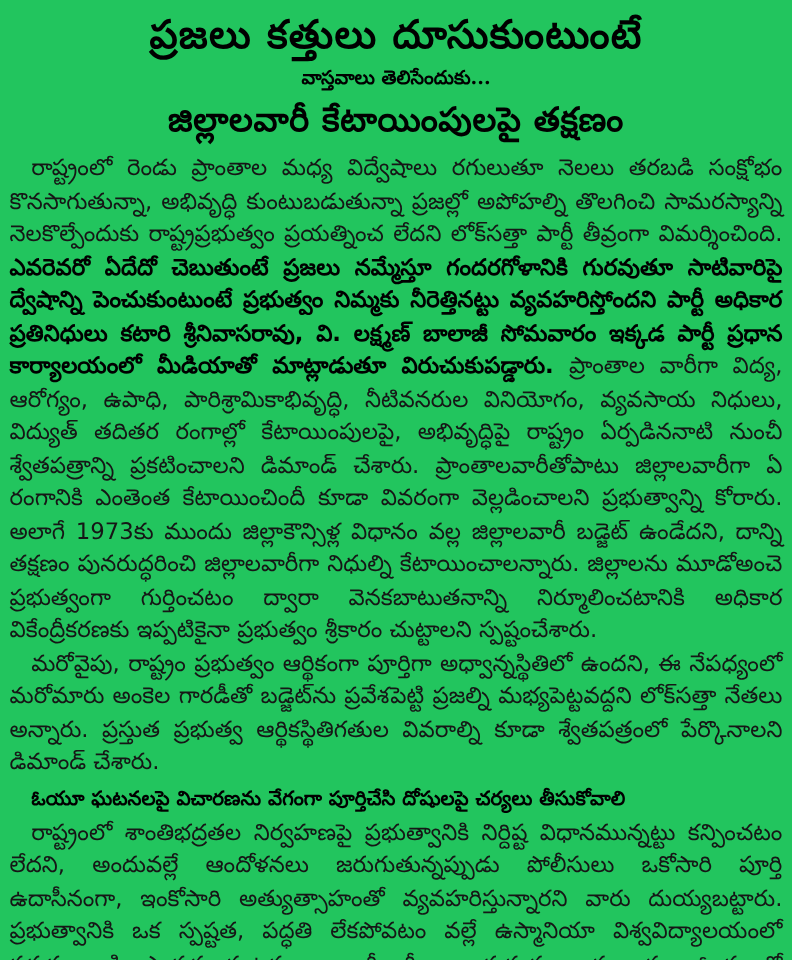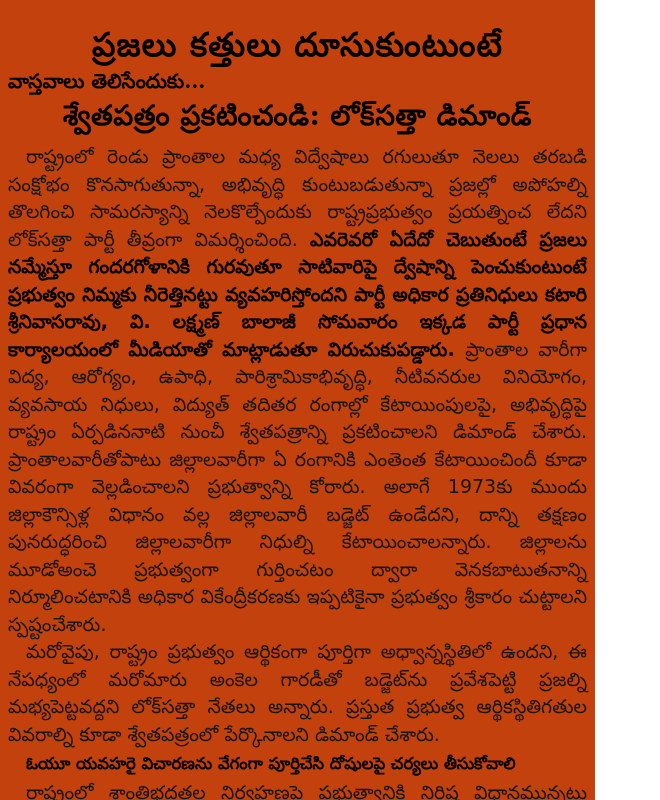--- a/index.html
+++ b/index.html
@@ -2,44 +2,44 @@
 <html><head>
   <meta charset="utf-8">
   <style>
     html, body {
       margin: 0;
       padding: 0;
       background: #ffffff;
     }
     .page {
       position: relative;
-      width: 595px;
+      width: 660px;
       height: 800px;
       box-sizing: border-box;
-      background: #c2410c;
+      background: #22c55e;
       color: #000000;
-      padding: 20px 8px 6px 8px;
+      padding: 4px 8px 6px 8px;
       overflow: hidden;
       font-family: "DejaVu Serif", serif;
     }
     .headline {
       margin: 2px 0 0 0;
       text-align: center;
       font-weight: bold;
       font-size: 33px;
       line-height: 45px;
       letter-spacing: 1px;
       color: #000000;
     }
     .headline .h-line { display: block; }
     .kicker {
       margin: 2px 0 2px 0;
-      text-align: left;
+      text-align: center;
       font-weight: bold;
-      font-size: 20px;
+      font-size: 16px;
       line-height: 24px;
       color: #000000;
     }
     .subheadline {
       margin: 0 0 6px 0;
       text-align: center;
       font-weight: bold;
       font-size: 28px;
       line-height: 42px;
       letter-spacing: 0.5px;
@@ -75,24 +75,24 @@
 
 <div class="page">
 
   <h1 class="headline">
     <span class="h-line">ప్రజలు కత్తులు దూసుకుంటుంటే</span>
   </h1>
 
   <div class="kicker">వాస్తవాలు తెలిసేందుకు...</div>
 
   <h2 class="subheadline">
-    <span class="h-line">శ్వేతపత్రం ప్రకటించండి: లోక్‌సత్తా డిమాండ్</span>
+    <span class="h-line">జిల్లాలవారీ కేటాయింపులపై తక్షణం</span>
   </h2>
 
   <p class="body-text"><span>రాష్ట్రంలో రెండు ప్రాంతాల మధ్య విద్వేషాలు రగులుతూ నెలలు తరబడి సంక్షోభం కొనసాగుతున్నా, అభివృద్ధి కుంటుబడుతున్నా ప్రజల్లో అపోహల్ని తొలగించి సామరస్యాన్ని నెలకొల్పేందుకు రాష్ట్రప్రభుత్వం ప్రయత్నించ లేదని లోక్‌సత్తా పార్టీ తీవ్రంగా విమర్శించింది. </span><span class="bold-run">ఎవరెవరో ఏదేదో చెబుతుంటే ప్రజలు నమ్మేస్తూ గందరగోళానికి గురవుతూ సాటివారిపై ద్వేషాన్ని పెంచుకుంటుంటే ప్రభుత్వం నిమ్మకు నీరెత్తినట్టు వ్యవహరిస్తోందని పార్టీ అధికార ప్రతినిధులు కటారి శ్రీనివాసరావు, వి. లక్ష్మణ్ బాలాజీ సోమవారం ఇక్కడ పార్టీ ప్రధాన కార్యాలయంలో మీడియాతో మాట్లాడుతూ విరుచుకుపడ్డారు. </span><span>ప్రాంతాల వారీగా విద్య, ఆరోగ్యం, ఉపాధి, పారిశ్రామికాభివృద్ధి, నీటివనరుల వినియోగం, వ్యవసాయ నిధులు, విద్యుత్ తదితర రంగాల్లో కేటాయింపులపై, అభివృద్ధిపై రాష్ట్రం ఏర్పడిననాటి నుంచీ శ్వేతపత్రాన్ని ప్రకటించాలని డిమాండ్ చేశారు. ప్రాంతాలవారీతోపాటు జిల్లాలవారీగా ఏ రంగానికి ఎంతెంత కేటాయించిందీ కూడా వివరంగా వెల్లడించాలని ప్రభుత్వాన్ని కోరారు. అలాగే 1973కు ముందు జిల్లాకౌన్సిళ్ల విధానం వల్ల జిల్లాలవారీ బడ్జెట్ ఉండేదని, దాన్ని తక్షణం పునరుద్ధరించి జిల్లాలవారీగా నిధుల్ని కేటాయించాలన్నారు. జిల్లాలను మూడోఅంచె ప్రభుత్వంగా గుర్తించటం ద్వారా వెనకబాటుతనాన్ని నిర్మూలించటానికి అధికార వికేంద్రీకరణకు ఇప్పటికైనా ప్రభుత్వం శ్రీకారం చుట్టాలని స్పష్టంచేశారు.</span></p>
 
   <p class="body-text">మరోవైపు, రాష్ట్రం ప్రభుత్వం ఆర్థికంగా పూర్తిగా అధ్వాన్నస్థితిలో ఉందని, ఈ నేపధ్యంలో మరోమారు అంకెల గారడీతో బడ్జెట్‌ను ప్రవేశపెట్టి ప్రజల్ని మభ్యపెట్టవద్దని లోక్‌సత్తా నేతలు అన్నారు. ప్రస్తుత ప్రభుత్వ ఆర్థికస్థితిగతుల వివరాల్ని కూడా శ్వేతపత్రంలో పేర్కొనాలని డిమాండ్ చేశారు.</p>
 
-  <h3 class="section-heading">ఓయూ యవహరై విచారణను వేగంగా పూర్తిచేసి దోషులపై చర్యలు తీసుకోవాలి</h3>
+  <h3 class="section-heading">ఓయూ ఘటనలపై విచారణను వేగంగా పూర్తిచేసి దోషులపై చర్యలు తీసుకోవాలి</h3>
 
   <p class="body-text">రాష్ట్రంలో శాంతిభద్రతల నిర్వహణపై ప్రభుత్వానికి నిర్దిష్ట విధానమున్నట్టు కన్పించటం లేదని, అందువల్లే ఆందోళనలు జరుగుతున్నప్పుడు పోలీసులు ఒకోసారి పూర్తి ఉదాసీనంగా, ఇంకోసారి అత్యుత్సాహంతో వ్యవహరిస్తున్నారని వారు దుయ్యబట్టారు. ప్రభుత్వానికి ఒక స్పష్టత, పద్ధతి లేకపోవటం వల్లే ఉస్మానియా విశ్వవిద్యాలయంలో వరుసగా హింసాత్మక ఘటనలు, లాఠీచార్జీలు జరుగుతున్నాయన్నారు. ఓయూలో సోమవారం కూడా విద్యార్థులు, మీడియా సిబ్బంది గాయపడటం పట్ల వారు తీవ్ర విచారం వ్యక్తం చేశారు. పరీక్షల తరుణంలో ఇలాంటి ఘటనలు జరగటం వల్ల విద్యార్థులు కెరీర్‌ను సైతం నష్టపోతారని, దాన్ని నివారించేందుకు తక్షణ చర్యలు చేపట్టాలన్నారు. విద్యార్థులు ముందు తమ పరీక్షల మీద దృష్టి పెట్టి శాంతియుతంగా, రాజ్యాంగబద్ధంగా తమ భావాలను, ఆందోళనను వ్యక్తం చేయాలన్నారు. ఓయూ లాఠీచార్జిపై విచారణను వేగంగా పూర్తిచేసి దోషులపై చర్యలు తీసుకోవాలని శ్రీనివాసరావు, లక్ష్మణ్ బాలాజీ డిమాండ్ చేశారు.</p>
 
 </div>
 
 </body></html>

